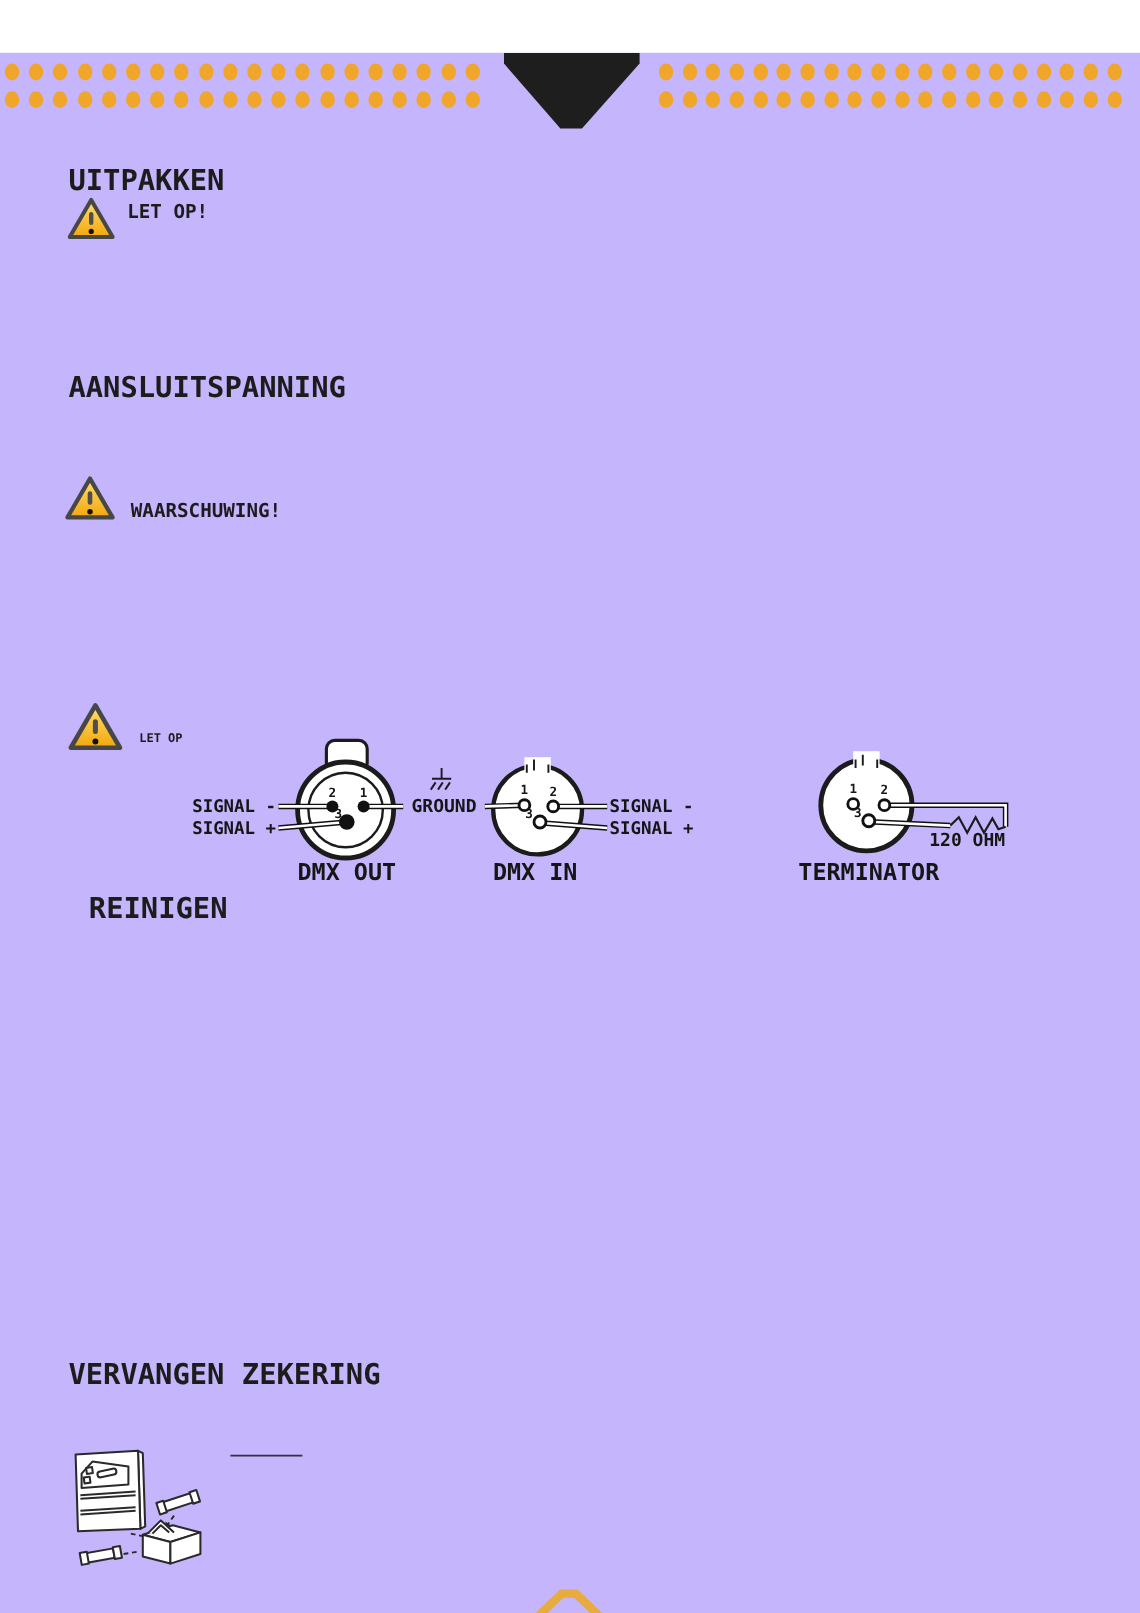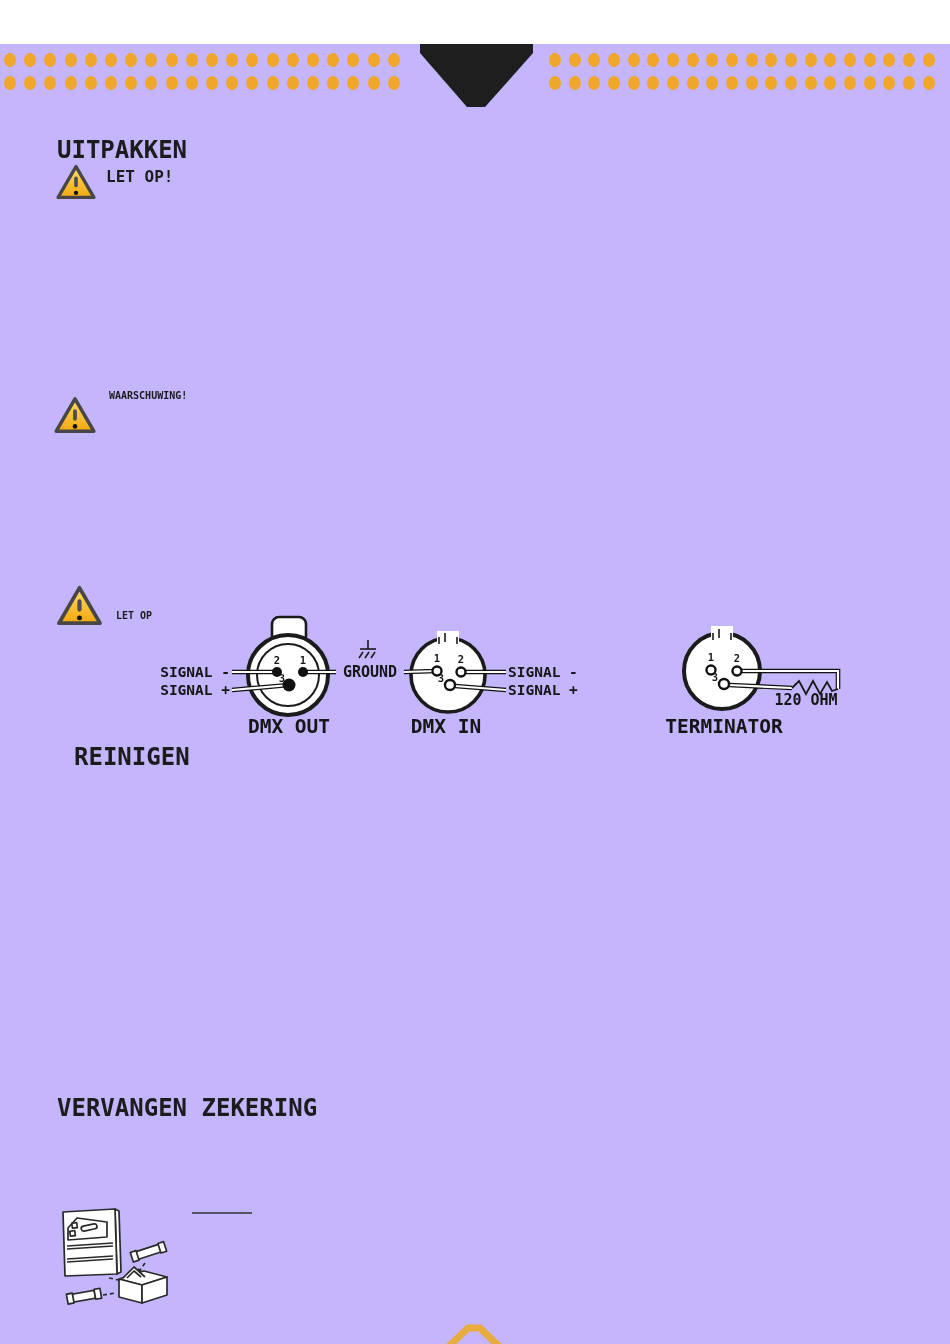--- a/index.html
+++ b/index.html
@@ -148,24 +148,25 @@
   <svg class="abs" style="left:415px;top:0" width="122" height="64" viewBox="0 0 122 64">
     <polygon points="5,0 118,0 118,9 70,63 52,63 5,9" fill="#1E1E1E"></polygon>
   </svg>
 
   <div class="abs h1" style="left:57px;top:92px">UITPAKKEN</div>
   <svg class="warn-icon" style="left:56px;top:120px" width="40" height="36">
     <use href="#warn" width="40" height="36"></use>
   </svg>
   <div class="abs warn-label" style="left:106px;top:123px;font-size:16px">LET OP!</div>
 
+  <div class="abs h1" style="left:57px;top:265px">AANSLUITSPANNING</div>
   <svg class="warn-icon" style="left:54px;top:352px" width="42" height="38">
     <use href="#warn" width="42" height="38"></use>
   </svg>
-  <div class="abs warn-label" style="left:109px;top:346px;font-size:10px">WAARSCHUWING!</div>
+  <div class="abs warn-label" style="left:109px;top:372px;font-size:16px">WAARSCHUWING!</div>
 
   <svg class="warn-icon" style="left:56px;top:541px" width="47" height="41">
     <use href="#warn" width="47" height="41"></use>
   </svg>
   <div class="abs warn-label" style="left:116px;top:566px;font-size:10px">LET OP</div>
 
   <svg class="abs" style="left:150px;top:560px" width="700" height="138" viewBox="0 0 700 138">
 
     <g>
       <rect x="122" y="13" width="34" height="26" rx="7" class="ring" stroke-width="2.6"></rect>
@@ -246,21 +247,21 @@
     <text x="296" y="129" text-anchor="middle" class="dg-lbl">DMX IN</text>
     <text x="561" y="57" text-anchor="middle" class="dg-pin">1</text>
     <text x="587" y="58" text-anchor="middle" class="dg-pin">2</text>
     <text x="568" y="77" text-anchor="end" class="dg-pin">3</text>
     <text x="656" y="101" text-anchor="middle" class="dg-ohm">120 OHM</text>
     <text x="574" y="129" text-anchor="middle" class="dg-lbl">TERMINATOR</text>
   </svg>
 
   <div class="abs h1" style="left:74px;top:699px">REINIGEN</div>
 
-  <div class="abs h1" style="left:57px;top:1050px">VERVANGEN ZEKERING</div>
+  <div class="abs h1" style="left:57px;top:1087px">VERVANGEN ZEKERING</div>
 
   <svg class="abs" style="left:55px;top:1155px" width="260" height="140" viewBox="0 0 260 140">
 
     <g>
       <polygon points="60,10 64,12 66,73 62,75" class="fuse-ln"></polygon>
       <polygon points="8,13 60,10 62,75 10,77" class="fuse-ln"></polygon>
       <path d="M13,29 L22,19 L52,23 L52,38 L13,41 Z" class="fuse-ln"></path>
       <rect x="17" y="24" width="5" height="5" transform="rotate(-8 19 26)" class="fuse-ln"></rect>
       <rect x="15" y="32" width="5" height="5" transform="rotate(-8 17 34)" class="fuse-ln"></rect>
       <rect x="26" y="26" width="16" height="5" rx="2.5" transform="rotate(-12 34 28)" class="fuse-ln"></rect>

